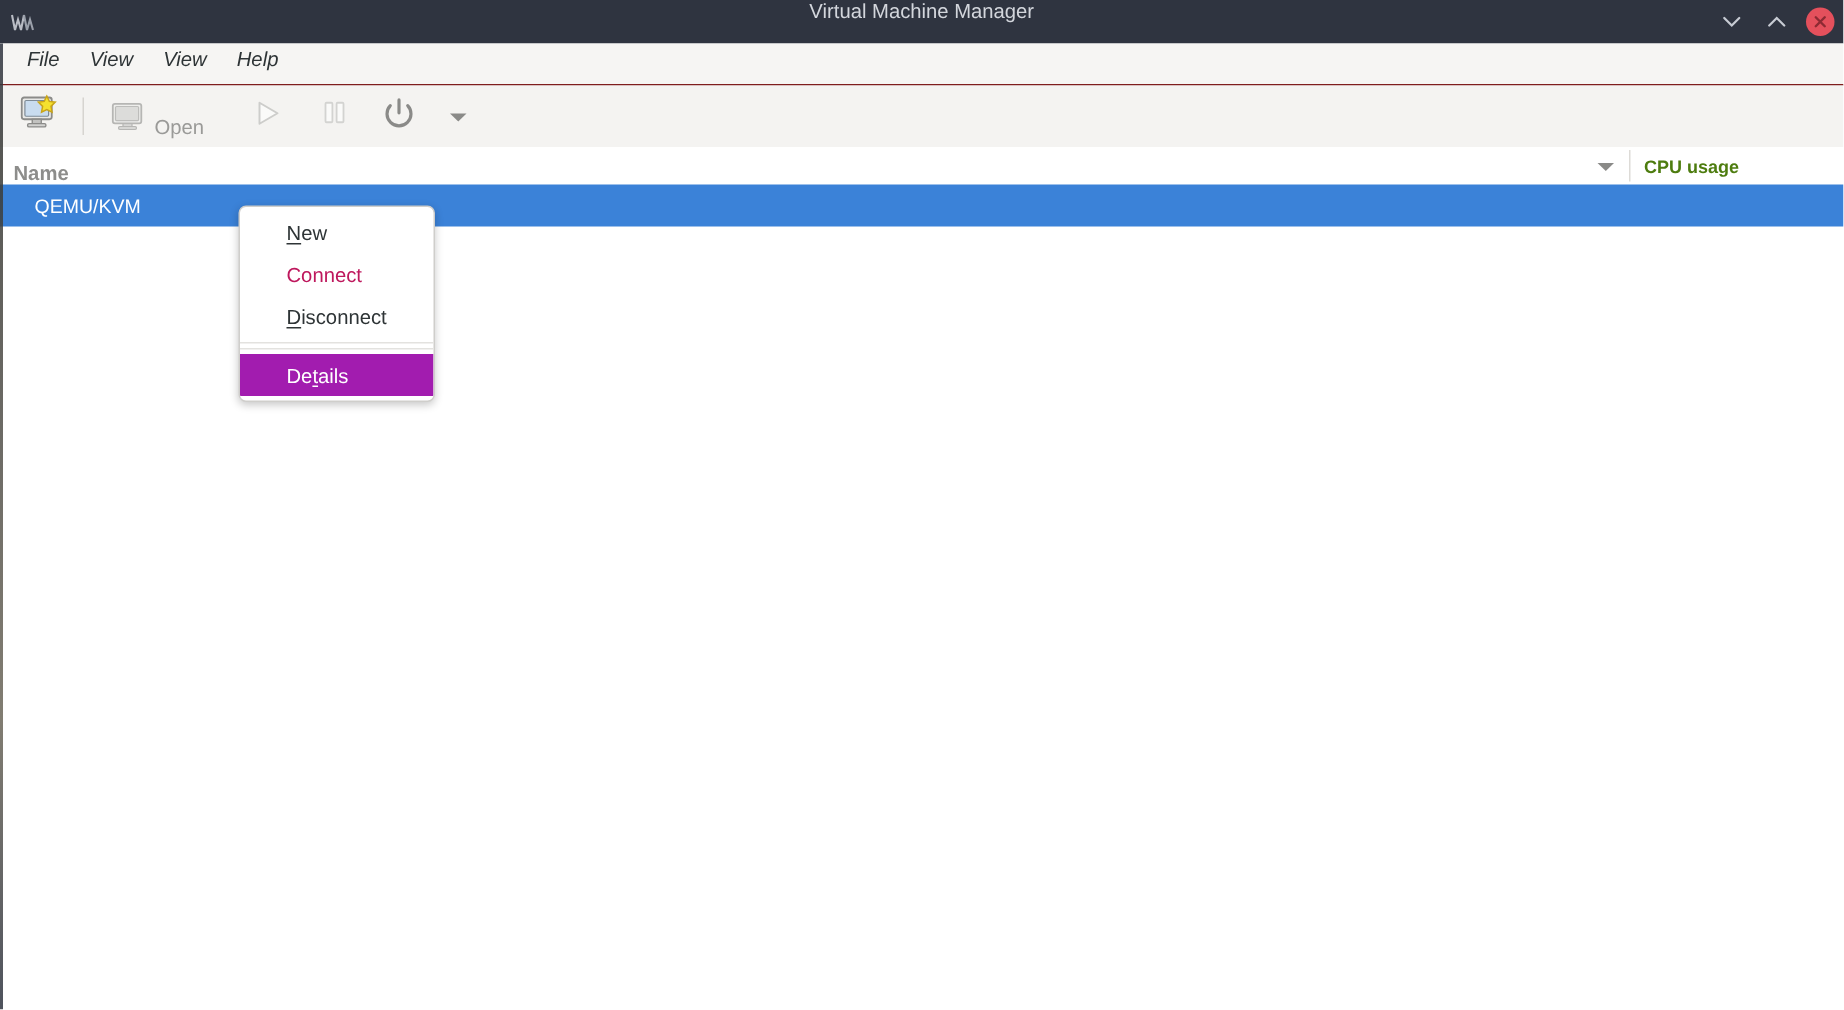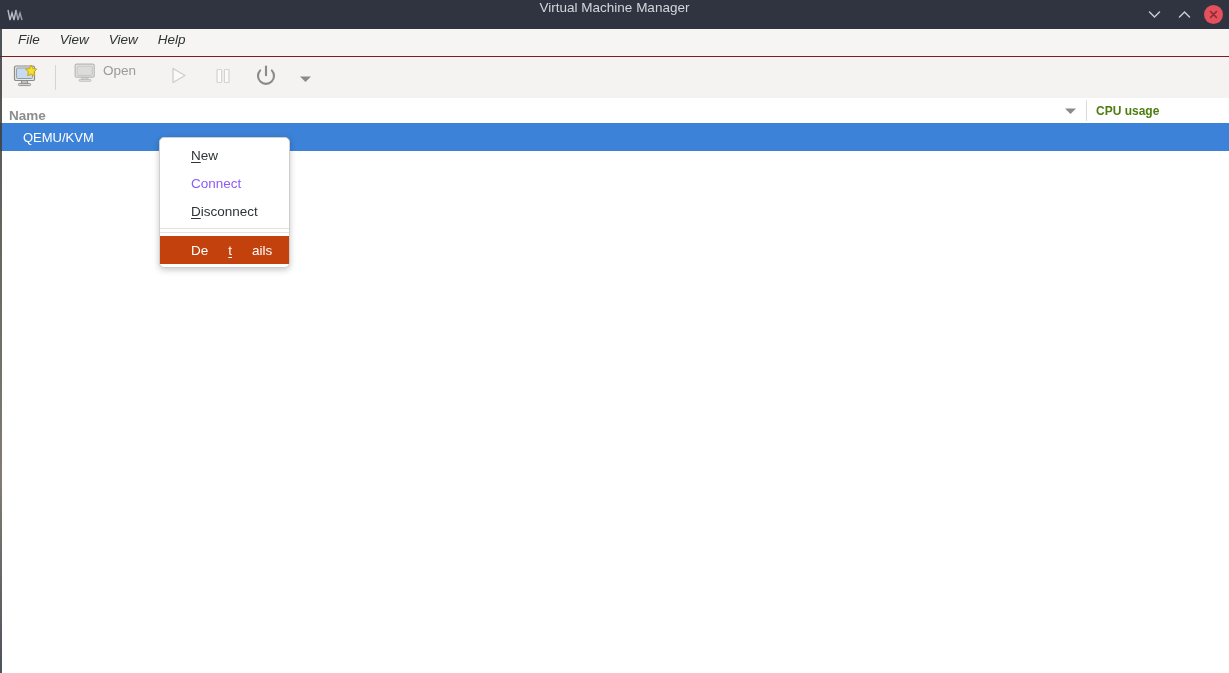--- a/index.html
+++ b/index.html
@@ -78,21 +78,21 @@
     position: absolute; left: 11px; top: 7px;
     width: 30px; height: 27px;
     display: flex; align-items: center; justify-content: center;
   }
   .tb-sep {
     position: absolute; left: 55px; top: 8px;
     width: 1px; height: 25px; background: #d6d4d0;
   }
   .tb-open {
     position: absolute; left: 66px; top: 6px;
-    height: 29px; display: flex; align-items: flex-start; gap: 7px;
+    height: 29px; display: flex; align-items: flex-end; gap: 7px;
     padding: 0 8px;
   }
   .tb-open-label { font-size: 13.5px; color: #9a9a98; }
   .tb-run {
     position: absolute; left: 166px; top: 9px;
     width: 26px; height: 23px;
     display: flex; align-items: center; justify-content: center;
   }
   .tb-pause {
     position: absolute; left: 211px; top: 9px;
@@ -169,22 +169,22 @@
     padding: 3px 0;
     overflow: hidden;
   }
   .ctx-item {
     height: 28px;
     display: flex; align-items: center;
     padding-left: 31px;
     font-size: 13.5px; color: #2e3436;
     cursor: default;
   }
-  .ctx-item.disabled { color: #8b5cf6; }
-  .ctx-item.active { background: #c2410c; color: #ffffff; gap: 20px; }
+  .ctx-item.disabled { color: #be185d; }
+  .ctx-item.active { background: #a21caf; color: #ffffff; }
   .ctx-sep { height: 1px; background: #e3e2df; margin: 3px 0; }
   .mn { text-decoration: underline; text-underline-offset: 2px; }
 </style>
 </head>
 <body>
 
 <div id="app">
 
   <div class="titlebar">
     <div class="titlebar-icon">

